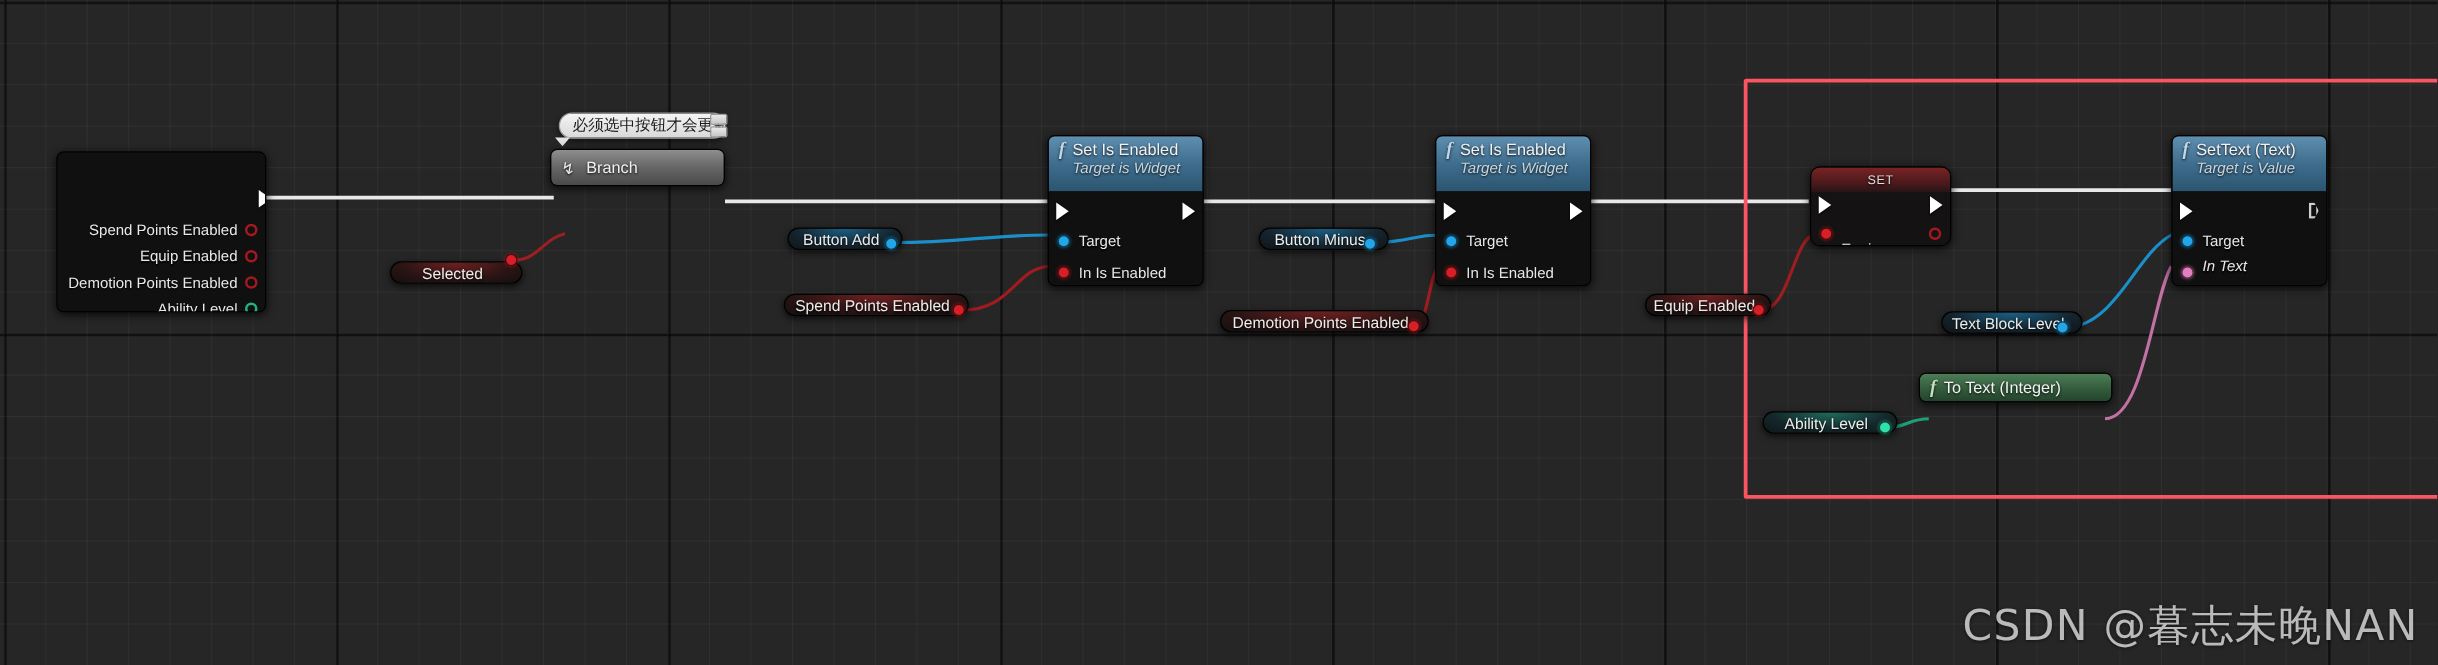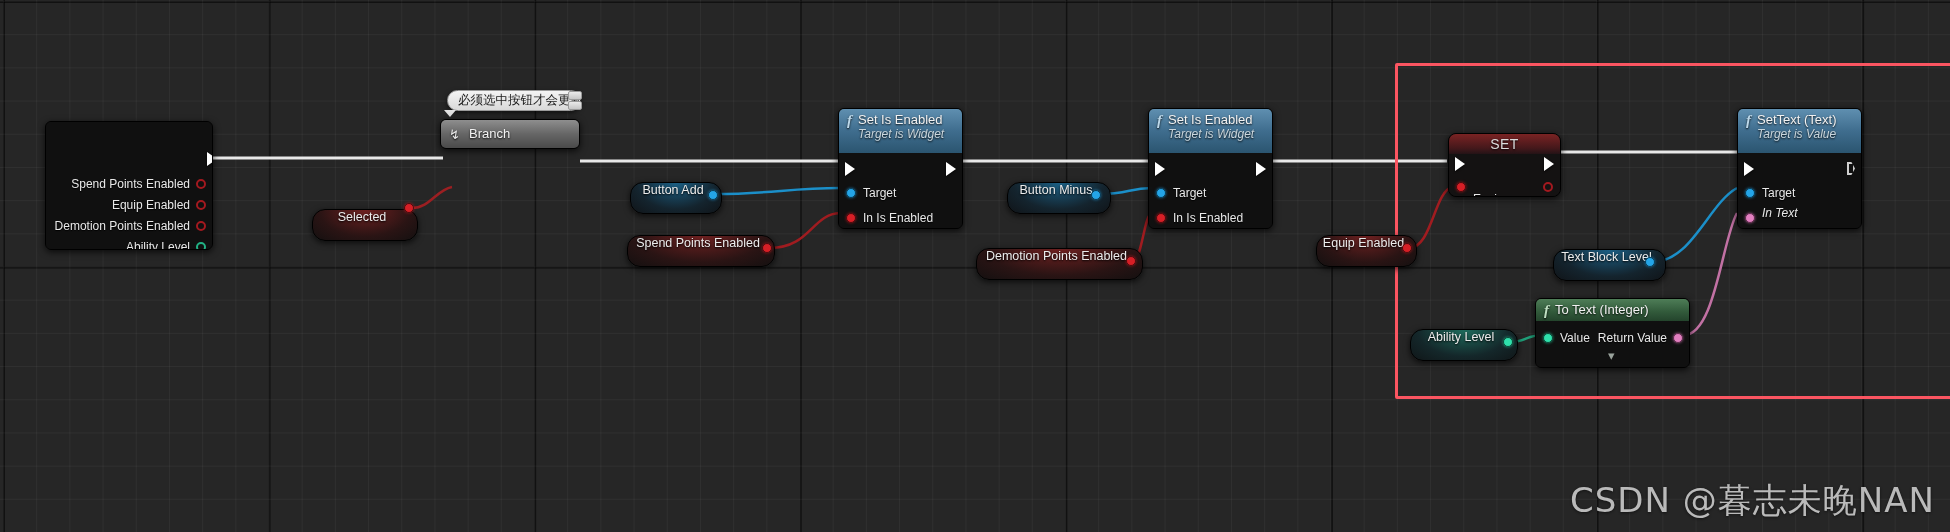--- a/index.html
+++ b/index.html
@@ -69,25 +69,25 @@
 
   
   .hdr-event { background: linear-gradient(to bottom,#8e37a8 0%,#6b2484 55%,#4d1a60 100%); }
   .hdr-func  { background: linear-gradient(to bottom,#5f8fb0 0%,#3f6d8e 50%,#2b5570 100%); }
   .hdr-pure  { background: linear-gradient(to bottom,#4e7d57 0%,#335c3c 55%,#24442c 100%); }
   .hdr-flow  { background: linear-gradient(to bottom,#8e8e8e 0%,#666666 50%,#4a4a4a 100%); }
 
   
   .pill {
     position: absolute;
-    height: 32px;
+    height: 18px;
     border-radius: 13px;
     border: 1px solid #000;
     display: flex;
-    align-items: flex-start;
+    align-items: flex-end;
     justify-content: center;
     font-size: 12.5px;
     color: #ececec;
     text-shadow: 0 1px 2px #000;
     box-shadow: 0 2px 6px rgba(0,0,0,0.7);
     white-space: nowrap;
     box-sizing: border-box;
   }
   .pill-red  { background: radial-gradient(ellipse at 50% 0%, #6e2020 0%, #2a1414 62%, #141010 100%); }
   .pill-blue { background: radial-gradient(ellipse at 50% 0%, #1b5f84 0%, #14242e 62%, #101418 100%); }
@@ -101,21 +101,21 @@
     border: 1px solid #000;
     background: #121212;
     box-shadow: 0 2px 7px rgba(0,0,0,0.75);
     overflow: hidden;
     box-sizing: border-box;
   }
   .setnode .set-hdr {
     height: 20px;
     background: linear-gradient(to bottom,#7a2323 0%,#45181b 70%,#241316 100%);
     display: flex; align-items: center; justify-content: center;
-    font-size: 14px; color: #dcdcdc; letter-spacing: .5px;
+    font-size: 10px; color: #dcdcdc; letter-spacing: .5px;
     text-shadow: 0 1px 2px #000;
   }
   .setnode .set-body { position: relative; height: 42px; background: #141212; }
 
   
   .pinrow {
     position: relative;
     height: 20px;
     display: flex;
     align-items: center;
@@ -430,31 +430,20 @@
   <div class="pill pill-blue" style="left:1553px; top:249px; width:113px;">
     <span class="pill-label">Text Block Level</span>
   </div>
   <div class="dot dot-filled-blue" style="left:1645px; top:257px;"></div>
 
   <div class="node bignode" style="left:1535px; top:298px; width:155px;">
     <div class="hdr hdr-pure" style="height:22px;">
       <span class="fglyph green">f</span>
       <span class="hdr-txt">To Text (Integer)</span>
     </div>
-    <div class="body" style="height:46px;">
-      <div class="dot dot-filled-teal" style="left:7px; top:12px;"></div>
-      <div class="pinrow" style="position:absolute; left:24px; top:7px;">
-        <span>Value</span>
-      </div>
-      <div class="pinrow" style="position:absolute; right:22px; top:7px;">
-        <span>Return Value</span>
-      </div>
-      <div class="dot dot-filled-pink" style="right:6px; top:12px;"></div>
-      <div class="chevron" style="left:72px; top:28px;">▾</div>
-    </div>
   </div>
 
   <div class="node bignode" style="left:1737px; top:108px; width:125px;">
     <div class="hdr hdr-func two">
       <span class="fglyph">f</span>
       <span class="hdr-stack">
         <span class="hdr-txt">SetText (Text)</span>
         <span class="hdr-sub">Target is Value</span>
       </span>
     </div>

